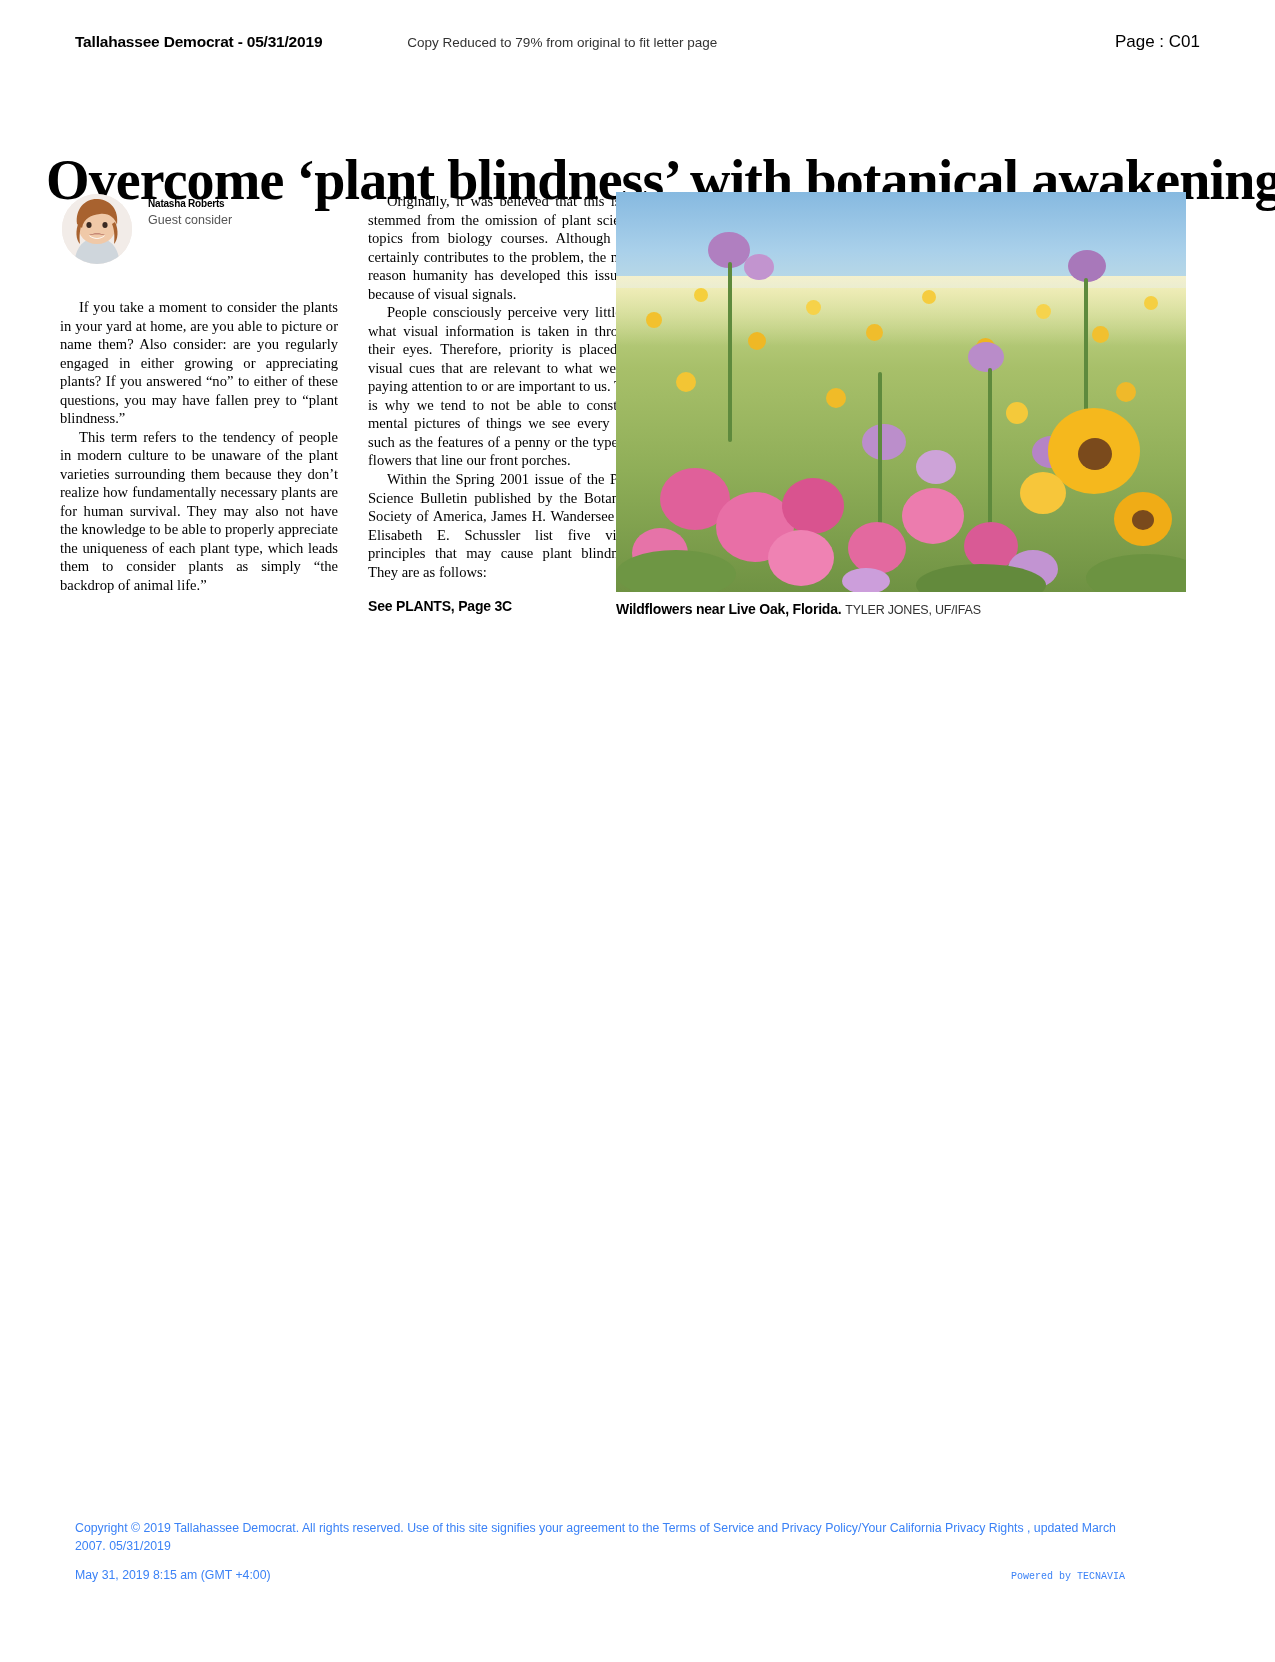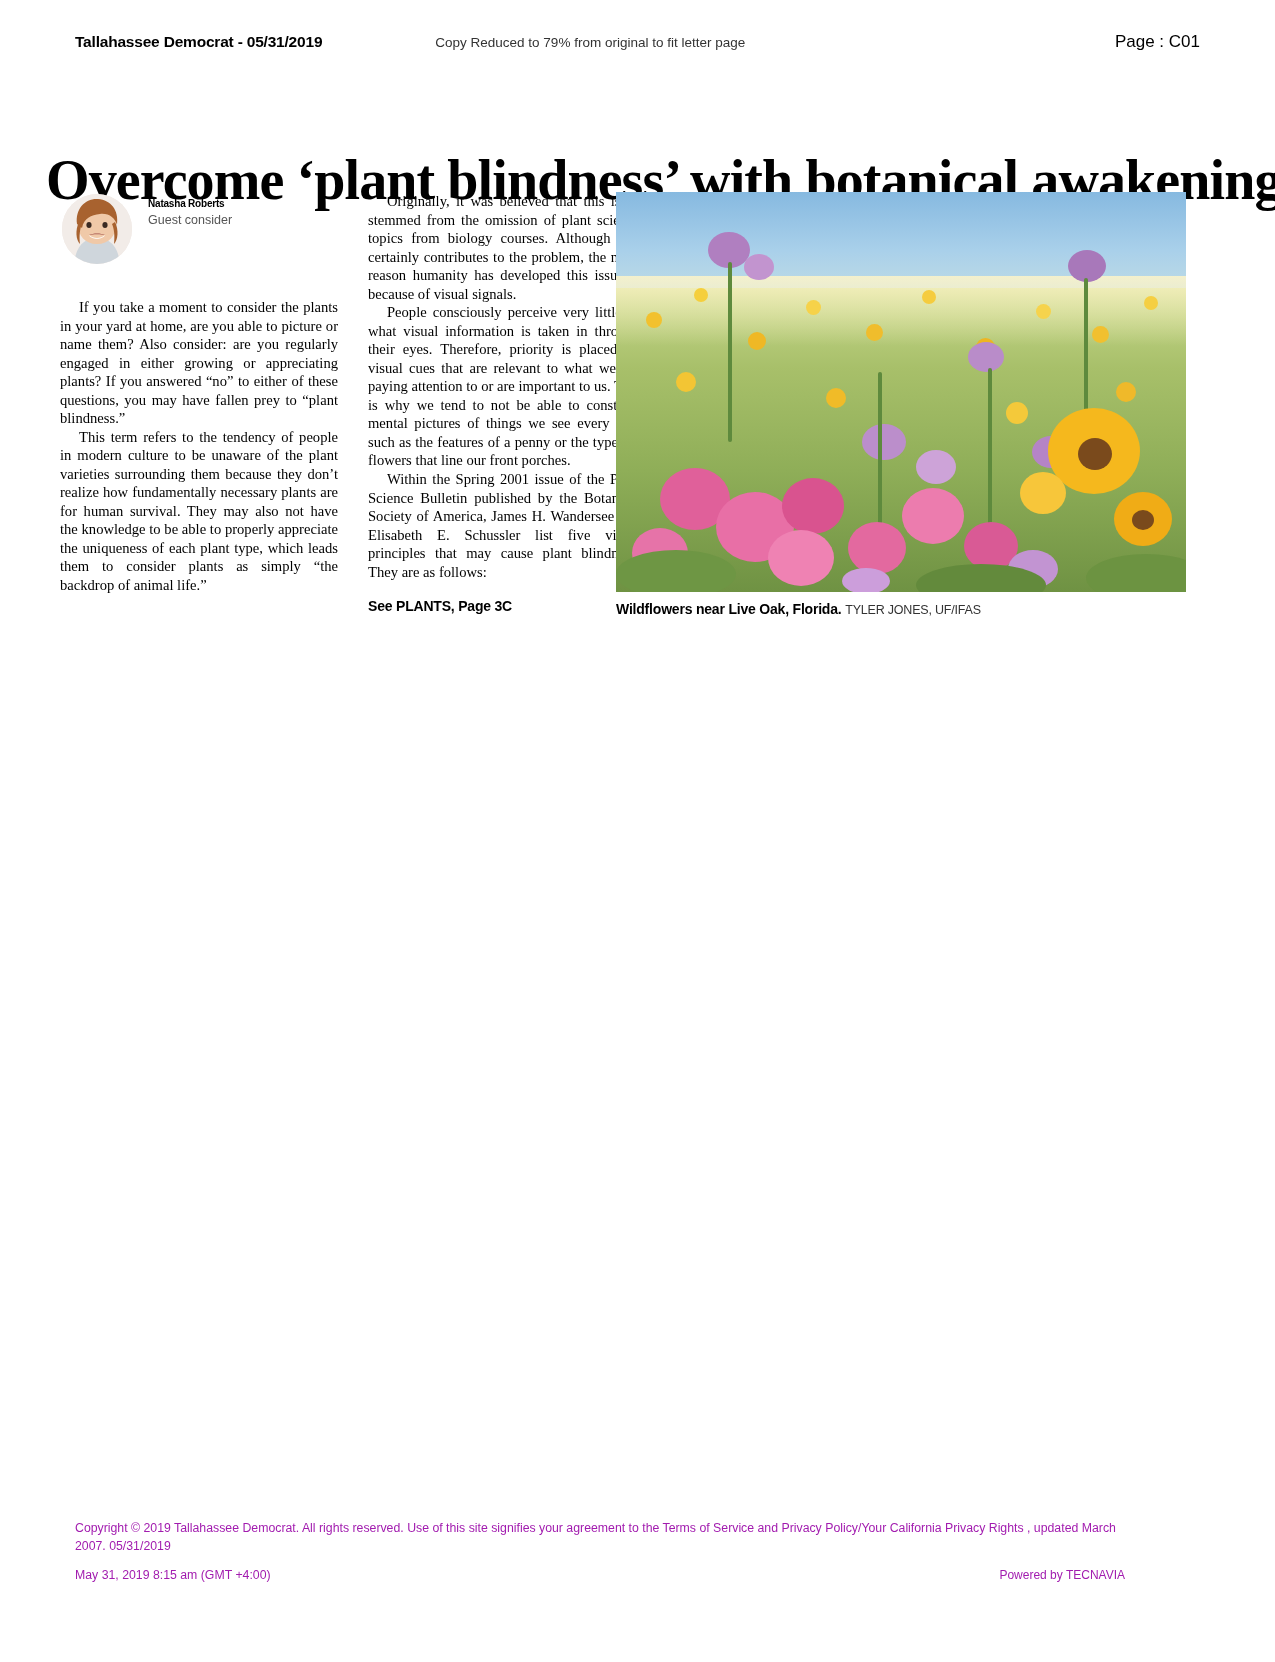--- a/index.html
+++ b/index.html
@@ -18,21 +18,20 @@
 
   
   .page-header {
     position: absolute;
     top: 32px;
     left: 75px;
     width: 1125px;
     display: flex;
     align-items: baseline;
     font-family: "Liberation Sans", sans-serif;
-    gap: 28px;
   }
   .header-pub {
     font-size: 15.5px;
     font-weight: bold;
     letter-spacing: -0.2px;
     white-space: nowrap;
   }
   .header-reduced {
     font-size: 13.5px;
     font-weight: normal;
@@ -198,31 +197,32 @@
   }
 
   
   .footer {
     position: absolute;
     left: 75px;
     top: 1520px;
     width: 1050px;
     font-family: "Liberation Sans", sans-serif;
     font-size: 12.3px;
-    color: #a21caf;
+    color: #3b82f6;
     line-height: 1.45;
   }
   .footer .line2 {
     display: flex;
     justify-content: space-between;
     align-items: baseline;
     margin-top: 11px;
   }
   .footer .powered {
-    font-size: 12px;
+    font-size: 10px;
+    font-family: Liberation Mono, monospace;
   }
 </style>
 </head>
 <body>
 
 <div class="page-header">
   <div class="header-pub">Tallahassee Democrat - 05/31/2019</div>
   <div class="header-reduced">Copy Reduced to 79% from original to fit letter page</div>
   <div class="header-page">Page : C01</div>
 </div>

